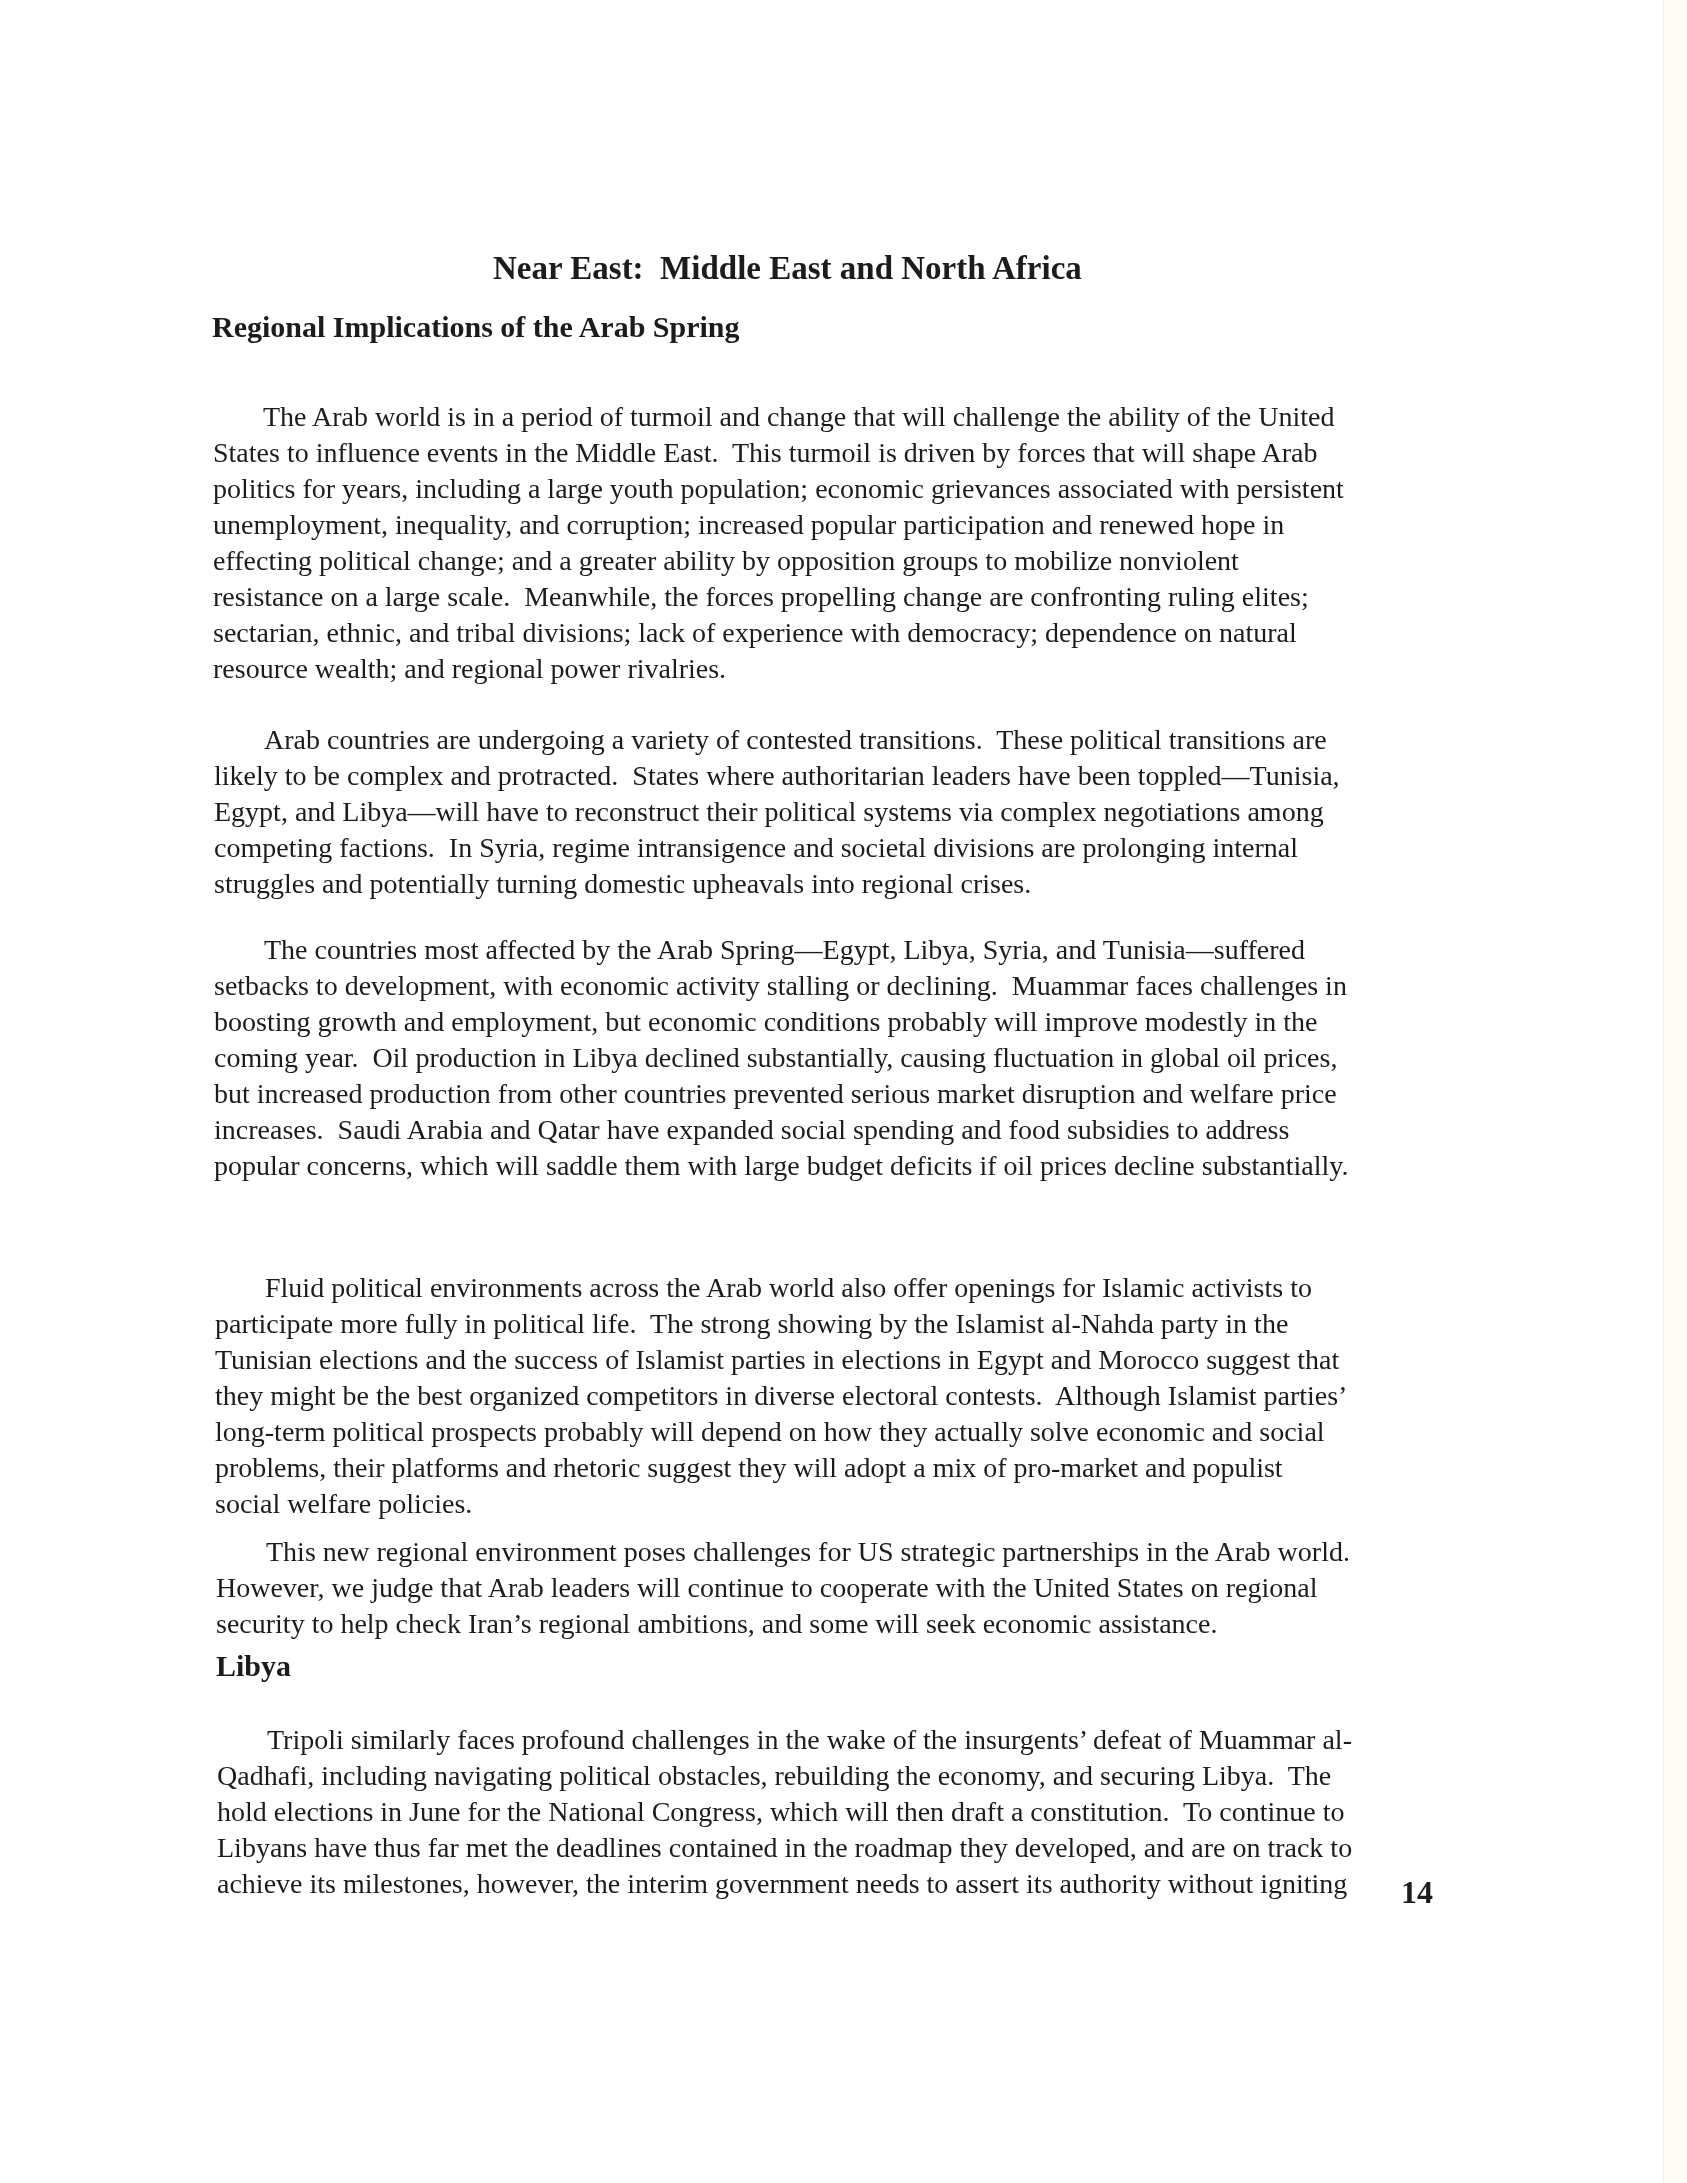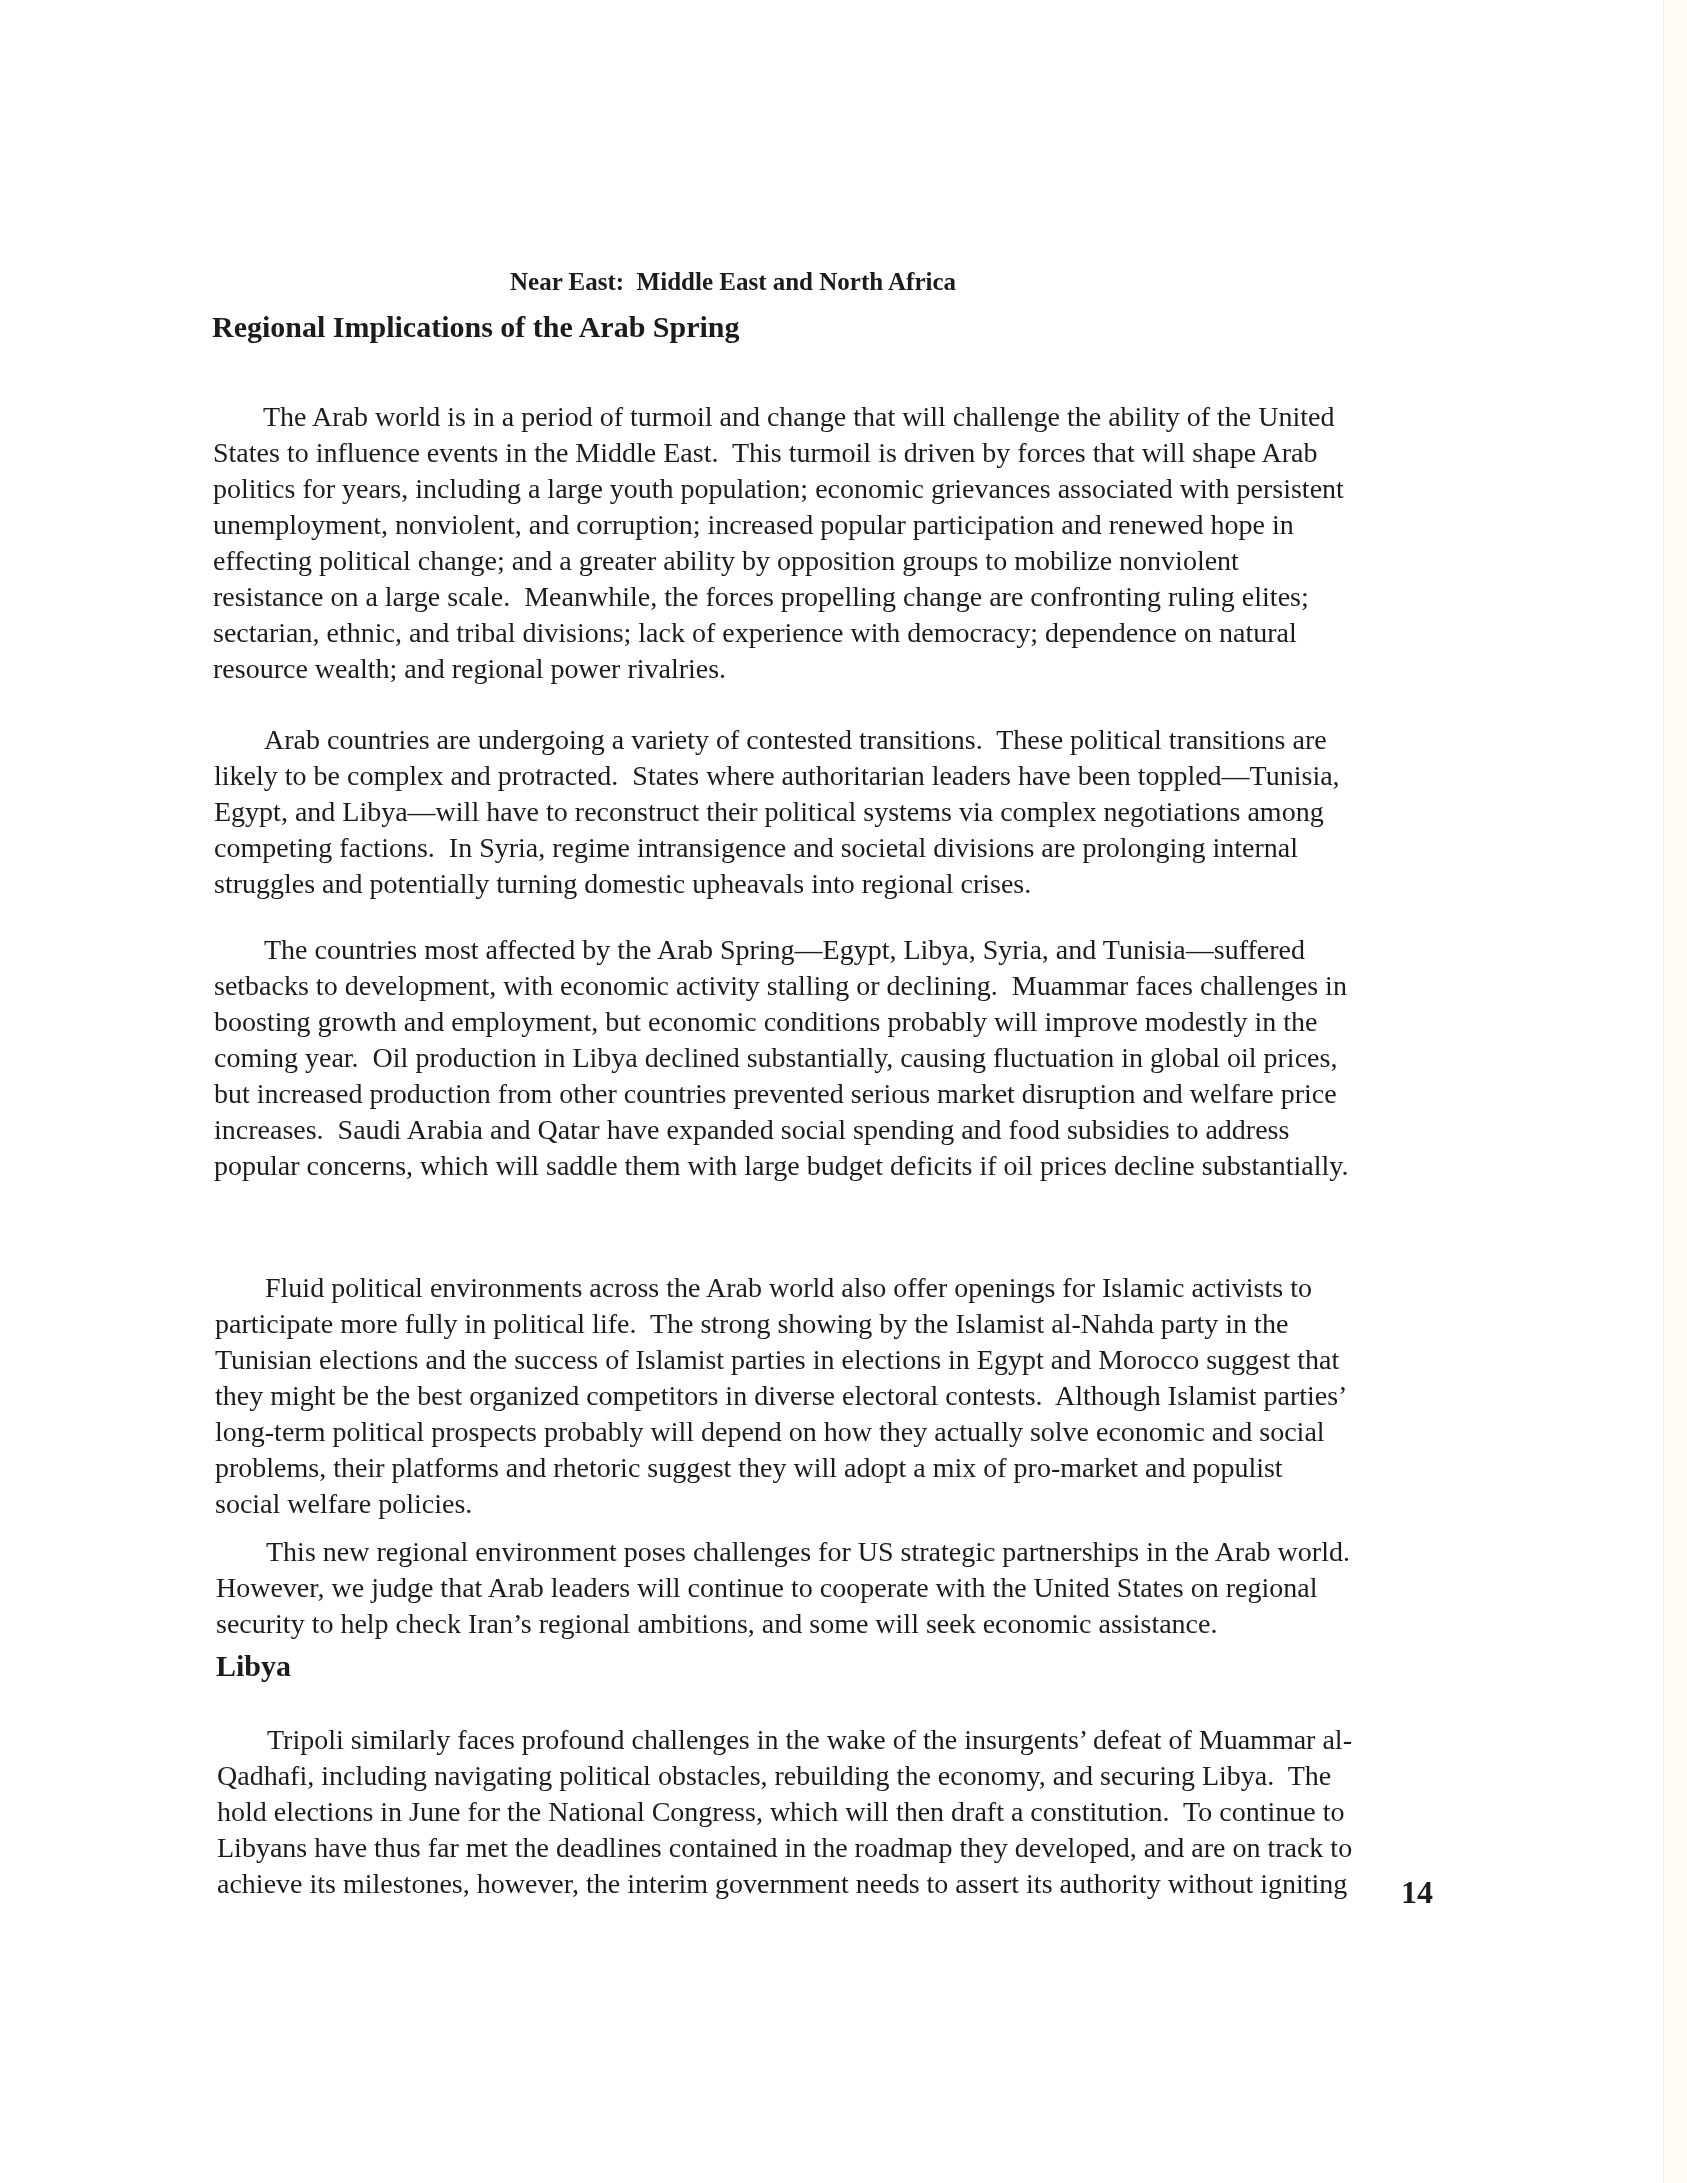--- a/index.html
+++ b/index.html
@@ -14,23 +14,23 @@
   }
   .scan-edge {
     position: absolute; top: 0; right: 0;
     width: 23px; height: 2183px;
     background: #fcfbf4;
     border-left: 0.7px solid #f1f0ea;
   }
   .page-title {
     position: absolute;
     left: 493px; top: 252px;
-    font-size: 25px; font-weight: bold;
+    font-size: 33px; font-weight: bold;
     line-height: 1; white-space: pre;
-    margin: 17px;
+    margin: 0;
   }
   .section-heading {
     position: absolute;
     font-size: 30px; font-weight: bold;
     line-height: 1; white-space: pre;
     margin: 0;
   }
   #h-arab { left: 212px; top: 312px; }
   #h-libya { left: 216px; top: 1651px; }
   .para {
@@ -60,21 +60,21 @@
 <div class="scan-edge"></div>
 
 <h1 class="page-title">Near East:  Middle East and North Africa</h1>
 
 <h2 class="section-heading" id="h-arab">Regional Implications of the Arab Spring</h2>
 
 <div class="para" id="p1">
   <div class="line first">The Arab world is in a period of turmoil and change that will challenge the ability of the United</div>
   <div class="line">States to influence events in the Middle East.  This turmoil is driven by forces that will shape Arab</div>
   <div class="line">politics for years, including a large youth population; economic grievances associated with persistent</div>
-  <div class="line">unemployment, nonviolent, and corruption; increased popular participation and renewed hope in</div>
+  <div class="line">unemployment, inequality, and corruption; increased popular participation and renewed hope in</div>
   <div class="line">effecting political change; and a greater ability by opposition groups to mobilize nonviolent</div>
   <div class="line">resistance on a large scale.  Meanwhile, the forces propelling change are confronting ruling elites;</div>
   <div class="line">sectarian, ethnic, and tribal divisions; lack of experience with democracy; dependence on natural</div>
   <div class="line">resource wealth; and regional power rivalries.</div>
 </div>
 
 <div class="para" id="p2">
   <div class="line first">Arab countries are undergoing a variety of contested transitions.  These political transitions are</div>
   <div class="line">likely to be complex and protracted.  States where authoritarian leaders have been toppled—Tunisia,</div>
   <div class="line">Egypt, and Libya—will have to reconstruct their political systems via complex negotiations among</div>

